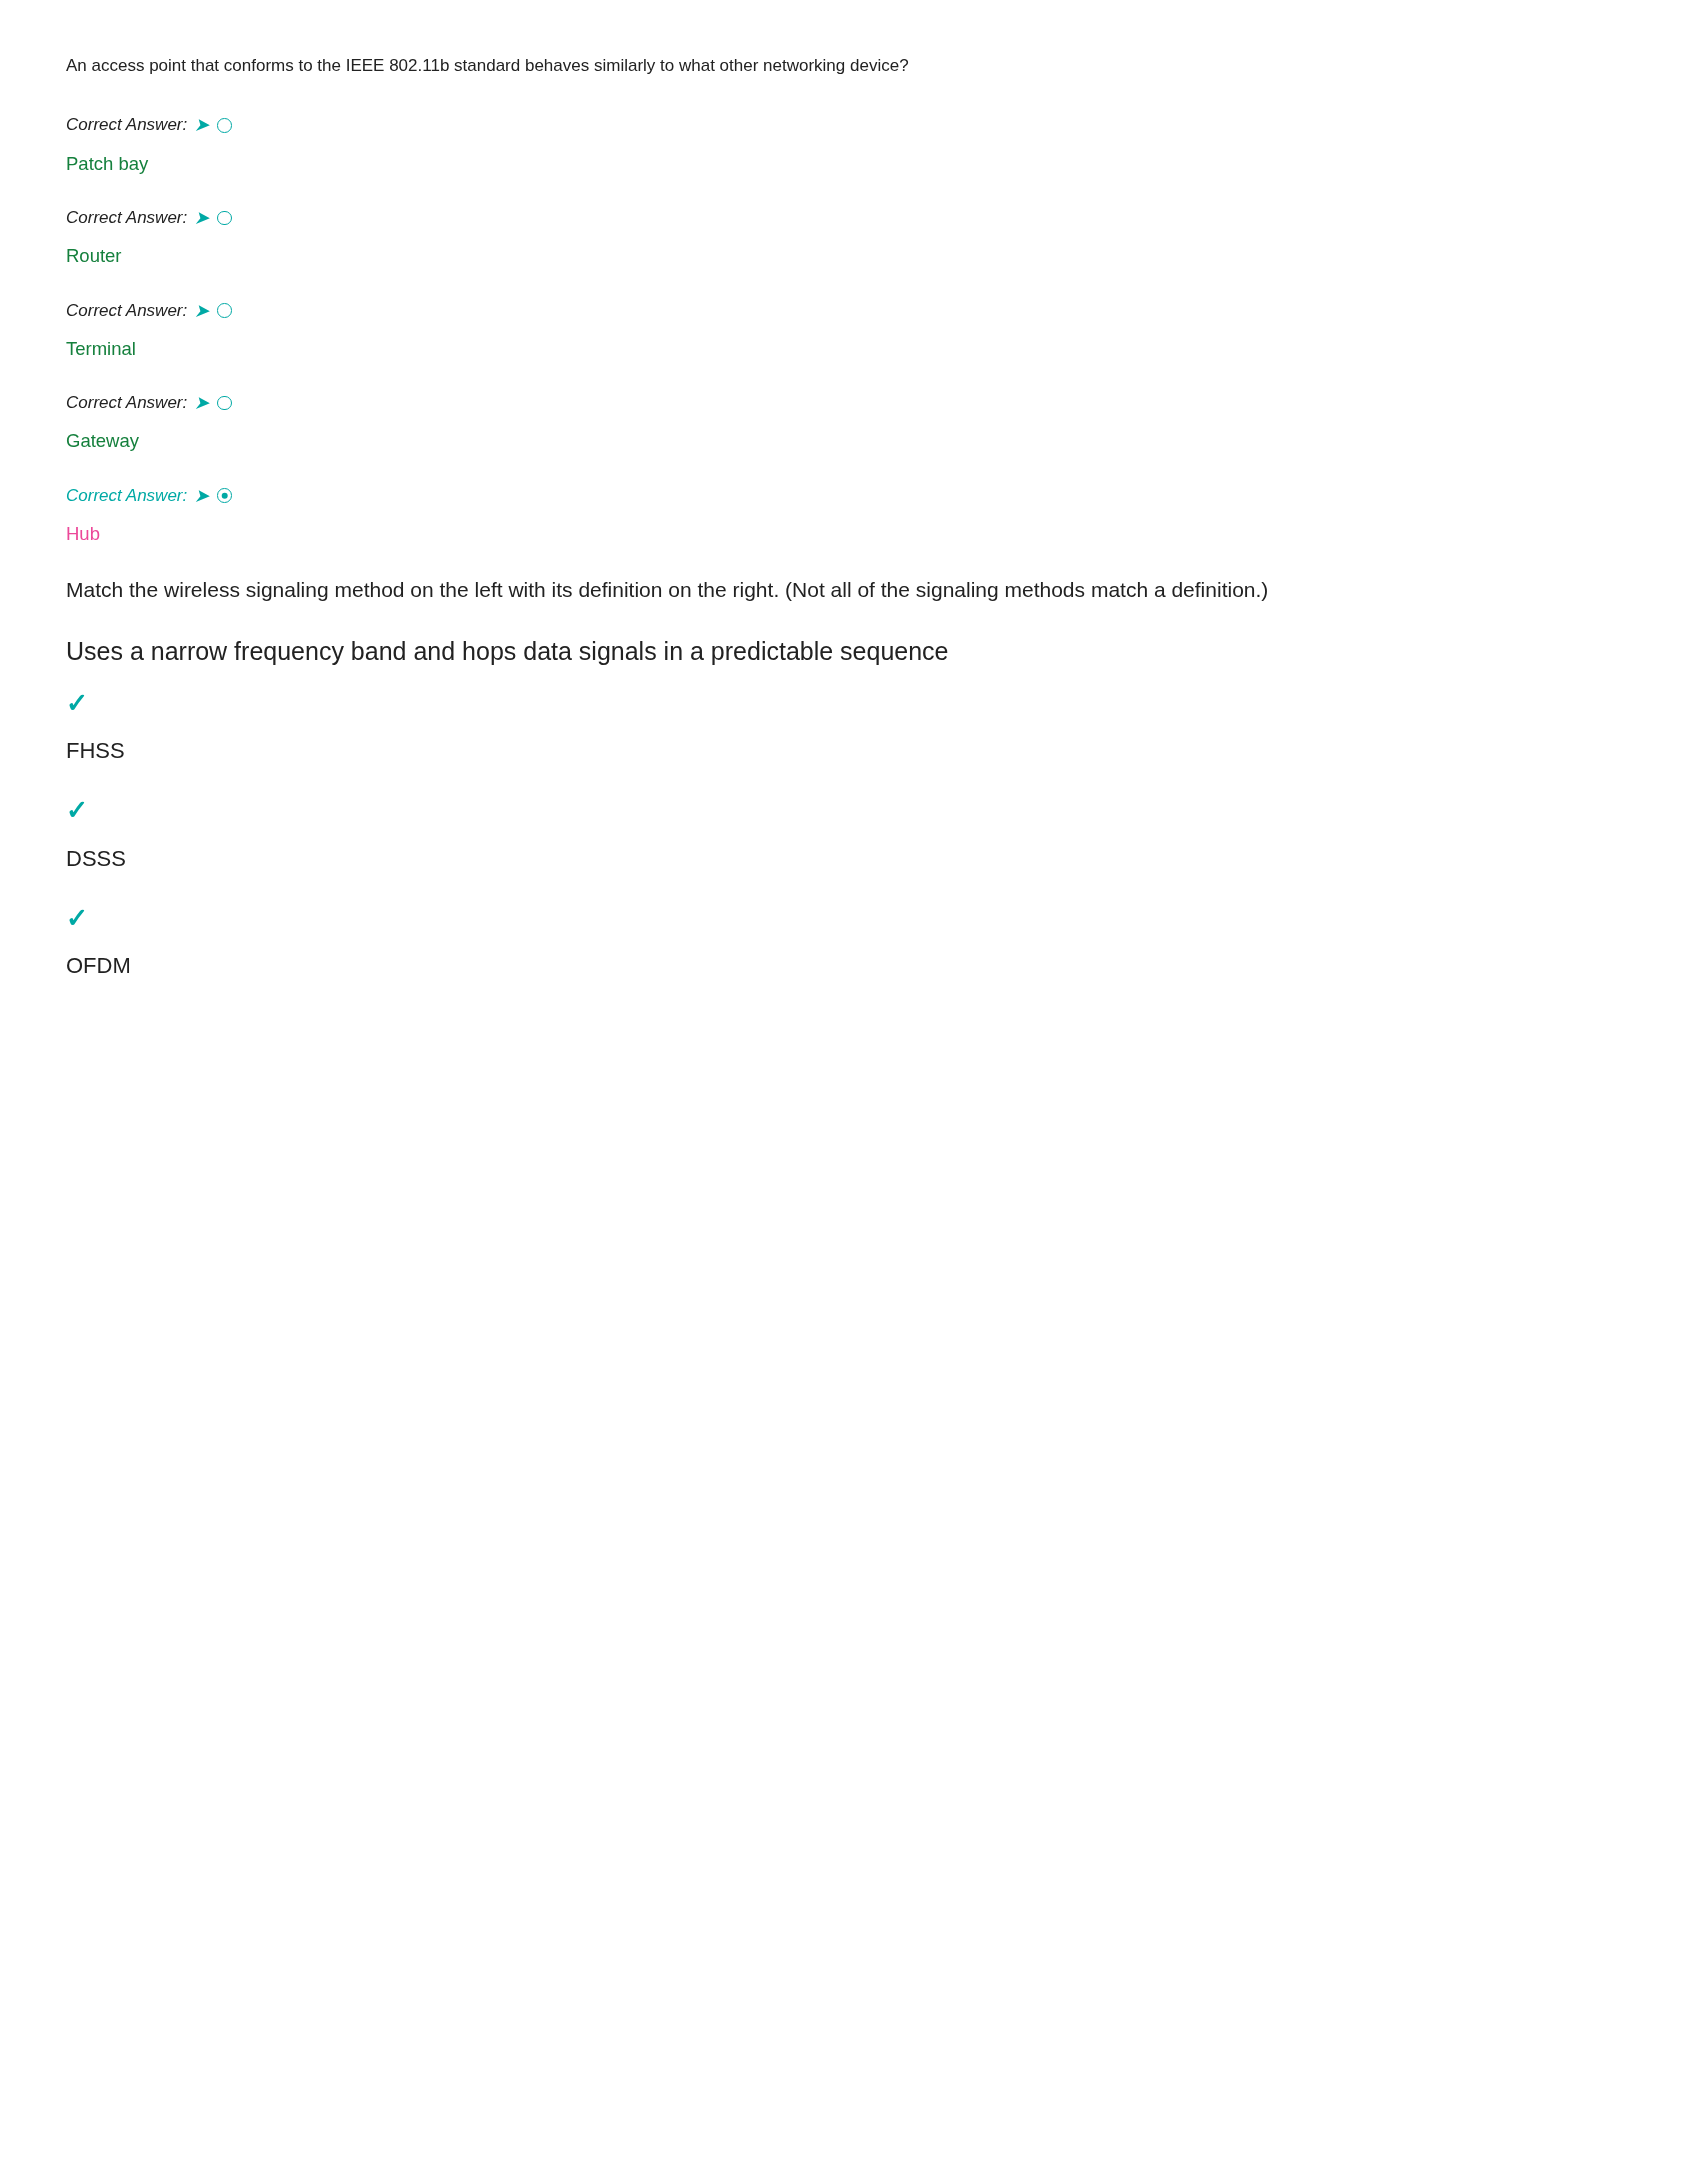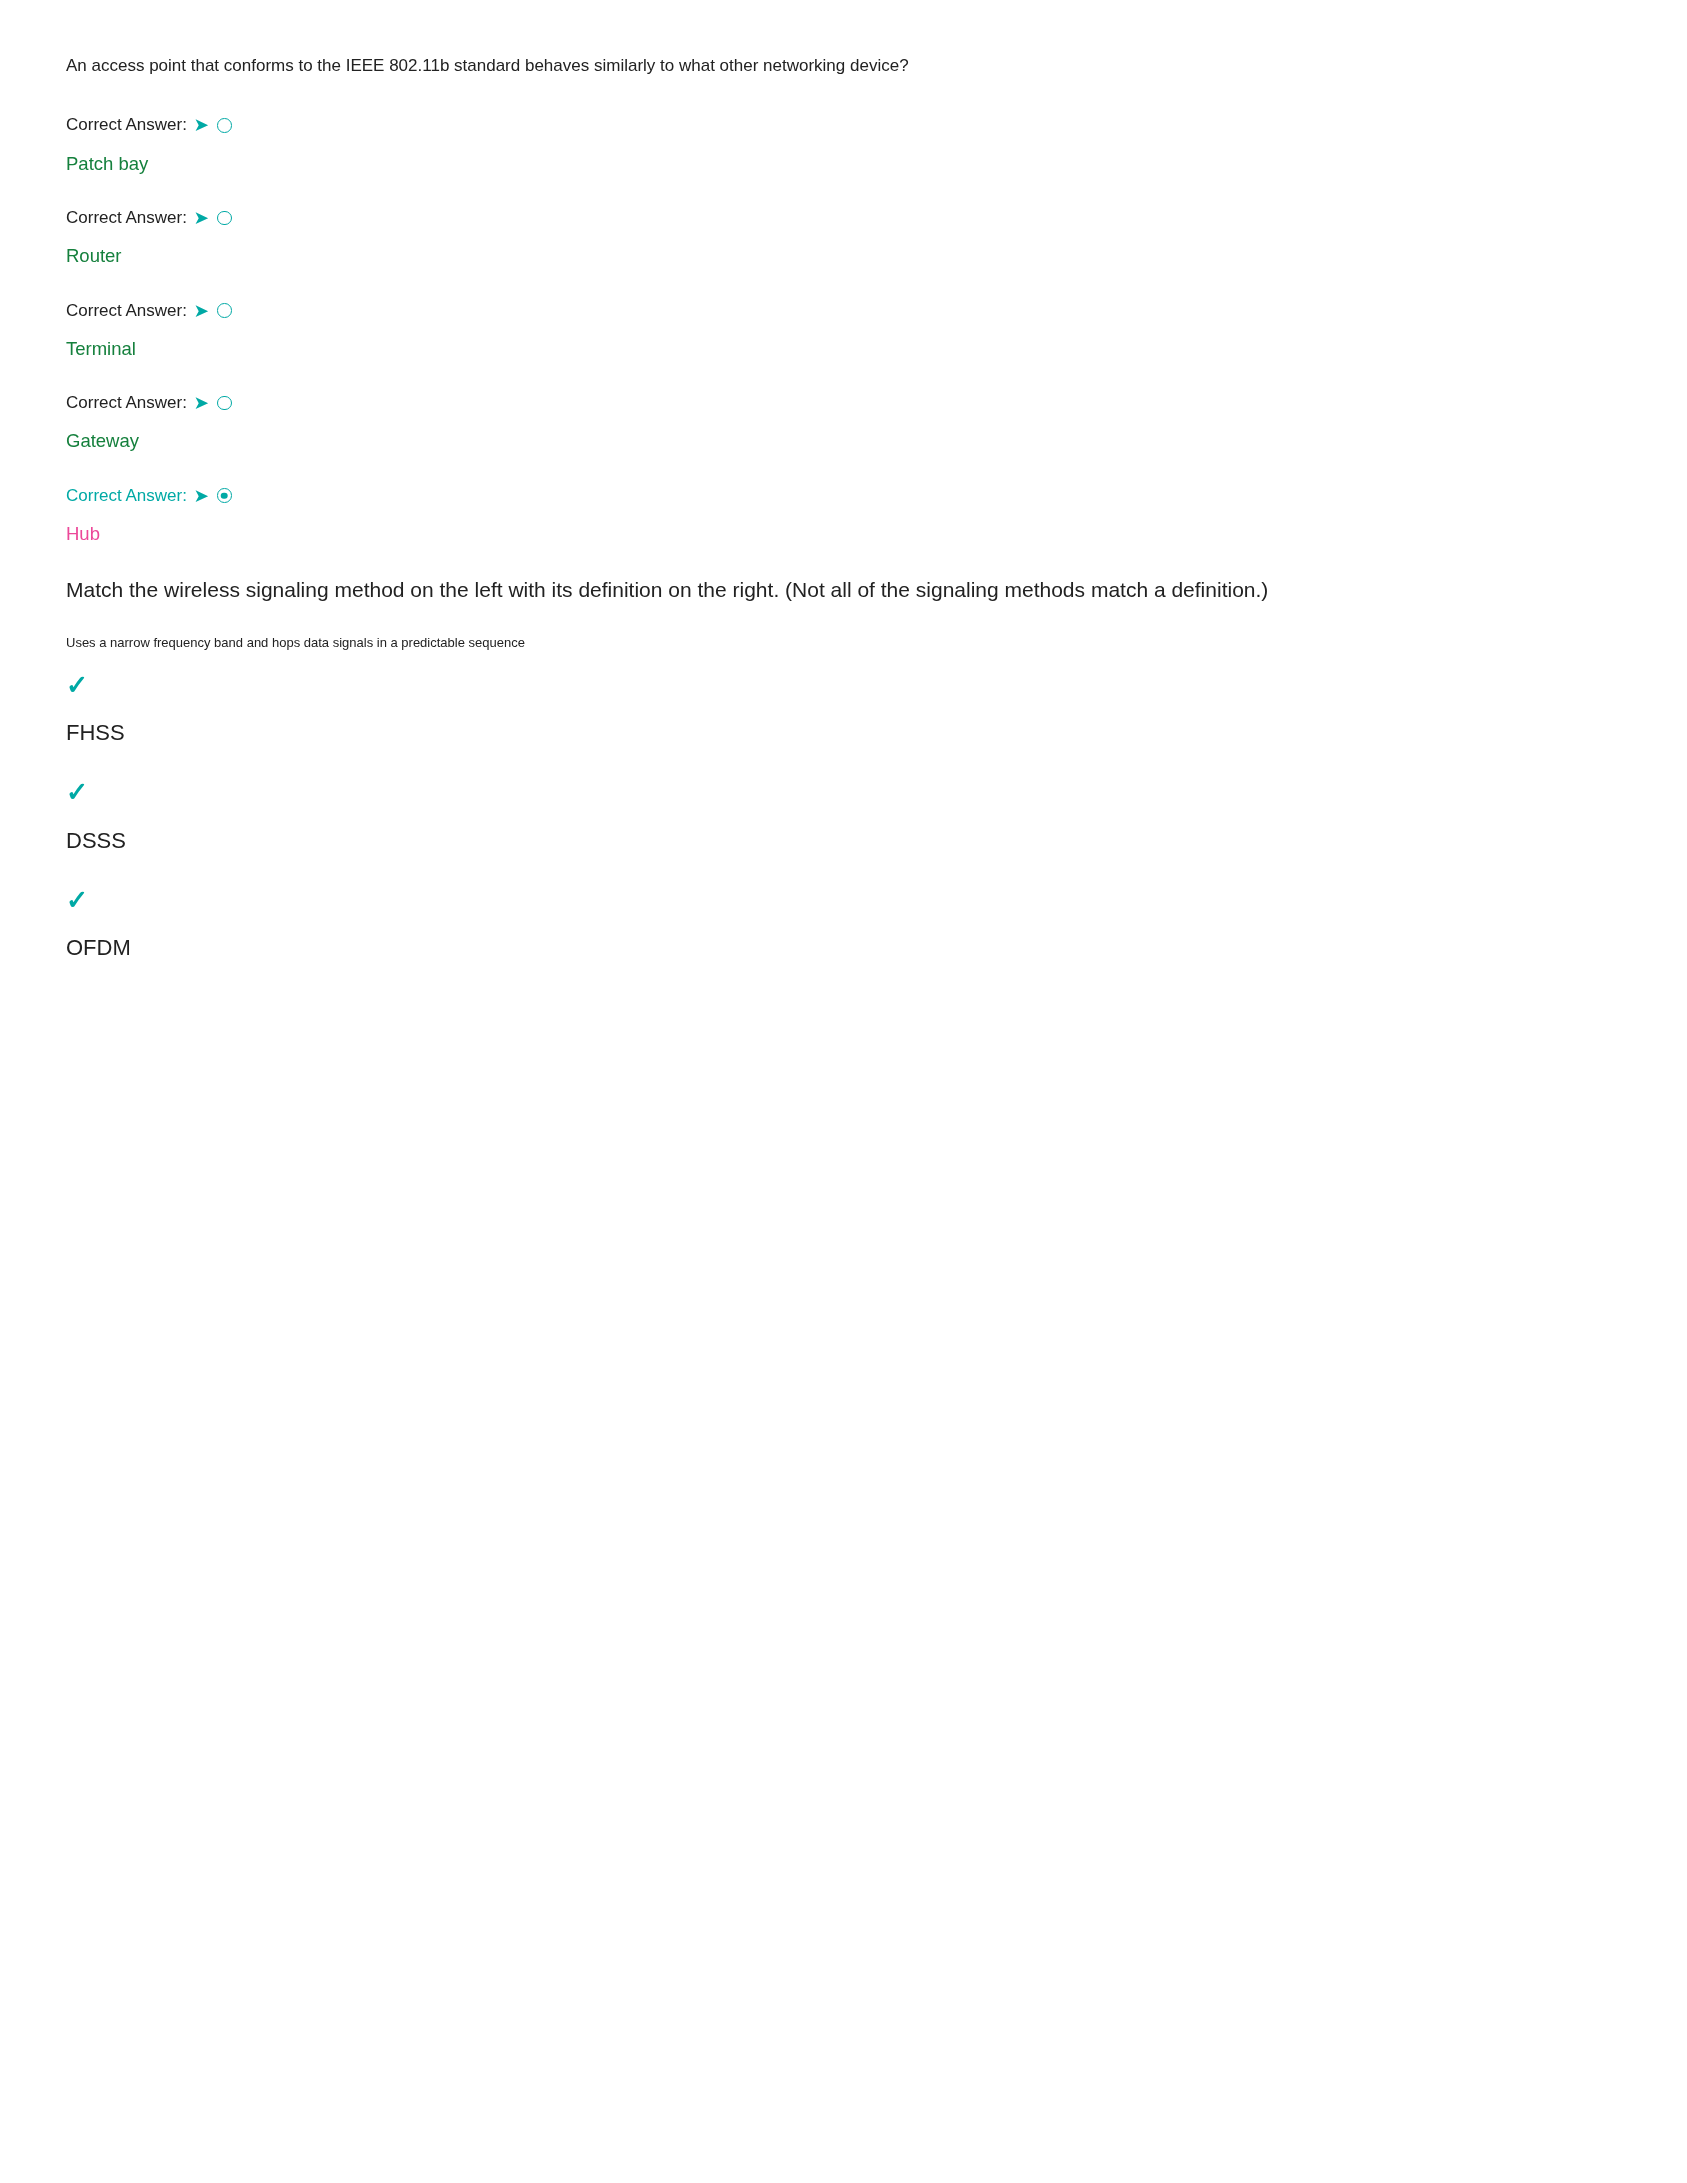--- a/index.html
+++ b/index.html
@@ -21,20 +21,21 @@
       font-size: 17px;
       color: #222;
       margin-bottom: 32px;
       line-height: 1.55;
     }
 
     .answer-row {
       display: flex;
       align-items: center;
       margin-bottom: 10.6px;
+      font-style: italic;
     }
 
     .correct-answer-label {
       font-size: 17px;
       color: #222;
       display: flex;
       align-items: center;
       gap: 4px;
     }
 
@@ -88,21 +89,21 @@
       color: #222;
       margin-bottom: 26.5px;
       line-height: 1.55;
     }
 
     .match-item {
       margin-bottom: 21px;
     }
 
     .match-description {
-      font-size: 13px;
+      font-size: 25px;
       color: #222;
       margin-bottom: 13.2px;
       line-height: 1.5;
     }
 
     .checkmark {
       color: #00a9a5;
       font-size: 26.5px;
       font-weight: bold;
       margin-bottom: 10.6px;

